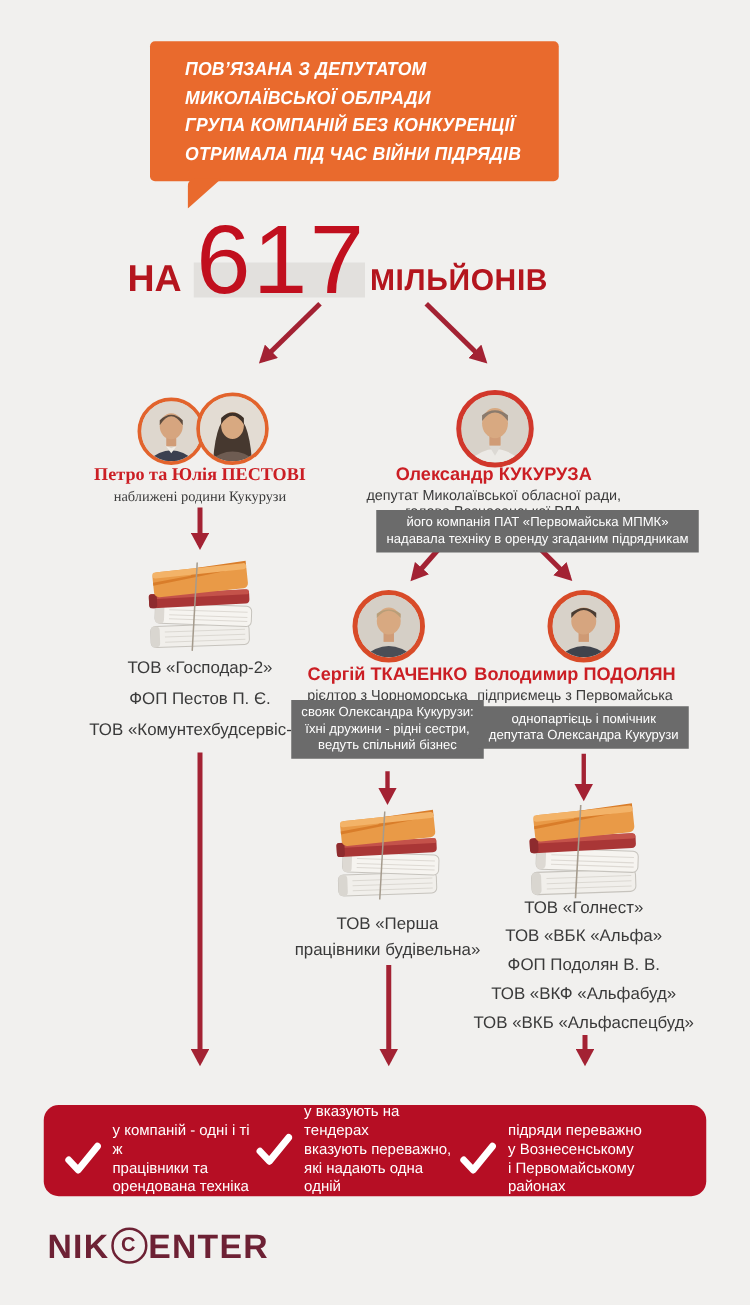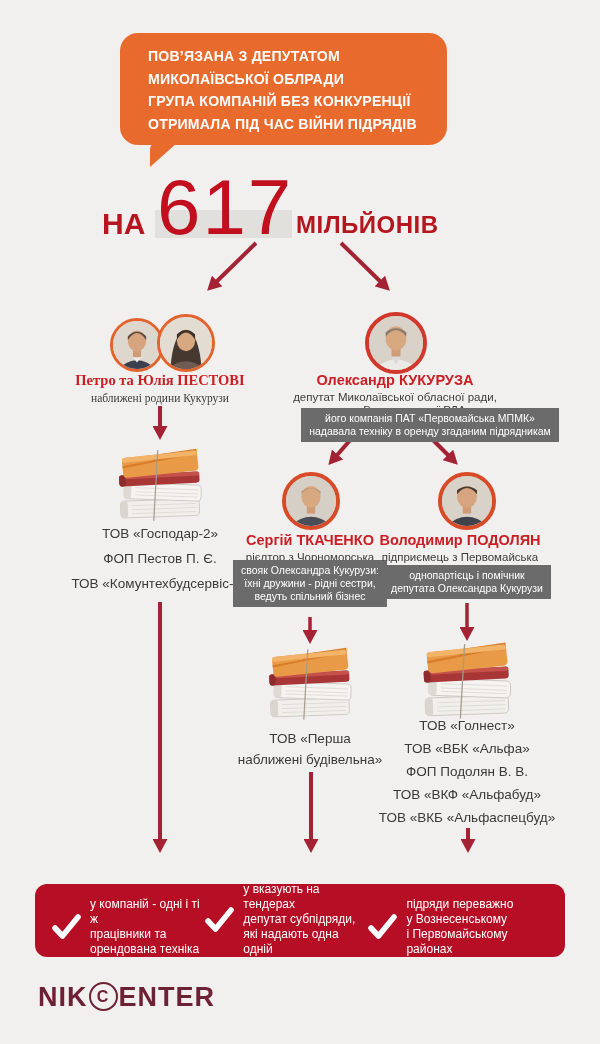--- a/index.html
+++ b/index.html
@@ -1,21 +1,21 @@
 <!DOCTYPE html>
 <html><head>
 <meta charset="utf-8">
 <style>
   html,body{margin:0;padding:0;}
   body{font-family:"Liberation Sans",sans-serif;background:#e6e4e1;}
   .canvas{position:relative;width:600px;height:1044px;background:#f1f0ee;overflow:hidden;margin:0 auto;}
   .abs{position:absolute;}
 
   
-  .bubble{left:120px;top:33px;width:327px;height:112px;background:#e96a2d;border-radius:18px;}
+  .bubble{left:120px;top:33px;width:327px;height:112px;background:#e96a2d;border-radius:4px;font-style:italic;}
   .bubble-text{position:absolute;left:28px;top:12px;transform:scaleX(.94);transform-origin:left top;
     color:#fff;font-weight:bold;font-size:15px;line-height:22.5px;letter-spacing:.2px;white-space:nowrap;}
   .bubble-tail{left:150px;top:143px;width:0;height:0;border-top:24px solid #e96a2d;border-right:27px solid transparent;border-top-left-radius:6px;}
 
   
   .amount-band{left:155px;top:210px;width:137px;height:28px;background:#e2e0dd;}
   .amount-prefix{left:102px;top:207px;font-size:30px;font-weight:bold;color:#b4151e;}
   .amount-value{left:157px;top:168px;font-size:78px;line-height:78px;color:#c10f1e;letter-spacing:2px;}
   .amount-suffix{left:296px;top:211px;font-size:24px;font-weight:bold;color:#b4151e;letter-spacing:.5px;}
 
@@ -228,21 +228,21 @@
       <div>депутата Олександра Кукурузи</div>
     </div>
   </div>
 
   <svg class="abs" style="left:258px;top:646px;" width="106" height="80">
       <use href="#books"></use>
     </svg>
 
   <div class="abs clist tight" style="left:200px;top:728px;width:220px;">
     <div>ТОВ «Перша</div>
-    <div>наближені будівельна»</div>
+    <div>працівники будівельна»</div>
   </div>
 
   <svg class="abs" style="left:412px;top:640px;" width="112" height="86">
       <use href="#books"></use>
     </svg>
 
   <div class="abs clist right5" style="left:352px;top:714px;width:230px;">
     <div>ТОВ «Голнест»</div>
     <div>ТОВ «ВБК «Альфа»</div>
     <div>ФОП Подолян В. В.</div>
@@ -260,21 +260,21 @@
         <div>працівники та</div>
         <div>орендована техніка</div>
       </div>
     </div>
     <div class="fitem">
       <svg class="fcheck" width="30" height="30" viewBox="0 0 30 30">
           <path d="M4 16 L11.5 24 L27 5" stroke="#fff" stroke-width="5.5" fill="none" stroke-linecap="round" stroke-linejoin="round"></path>
         </svg>
       <div class="ftext">
         <div>у вказують на тендерах</div>
-        <div>депутат субпідряди,</div>
+        <div>вказують переважно,</div>
         <div>які надають одна одній</div>
       </div>
     </div>
     <div class="fitem">
       <svg class="fcheck" width="30" height="30" viewBox="0 0 30 30">
           <path d="M4 16 L11.5 24 L27 5" stroke="#fff" stroke-width="5.5" fill="none" stroke-linecap="round" stroke-linejoin="round"></path>
         </svg>
       <div class="ftext">
         <div>підряди переважно</div>
         <div>у Вознесенському</div>

